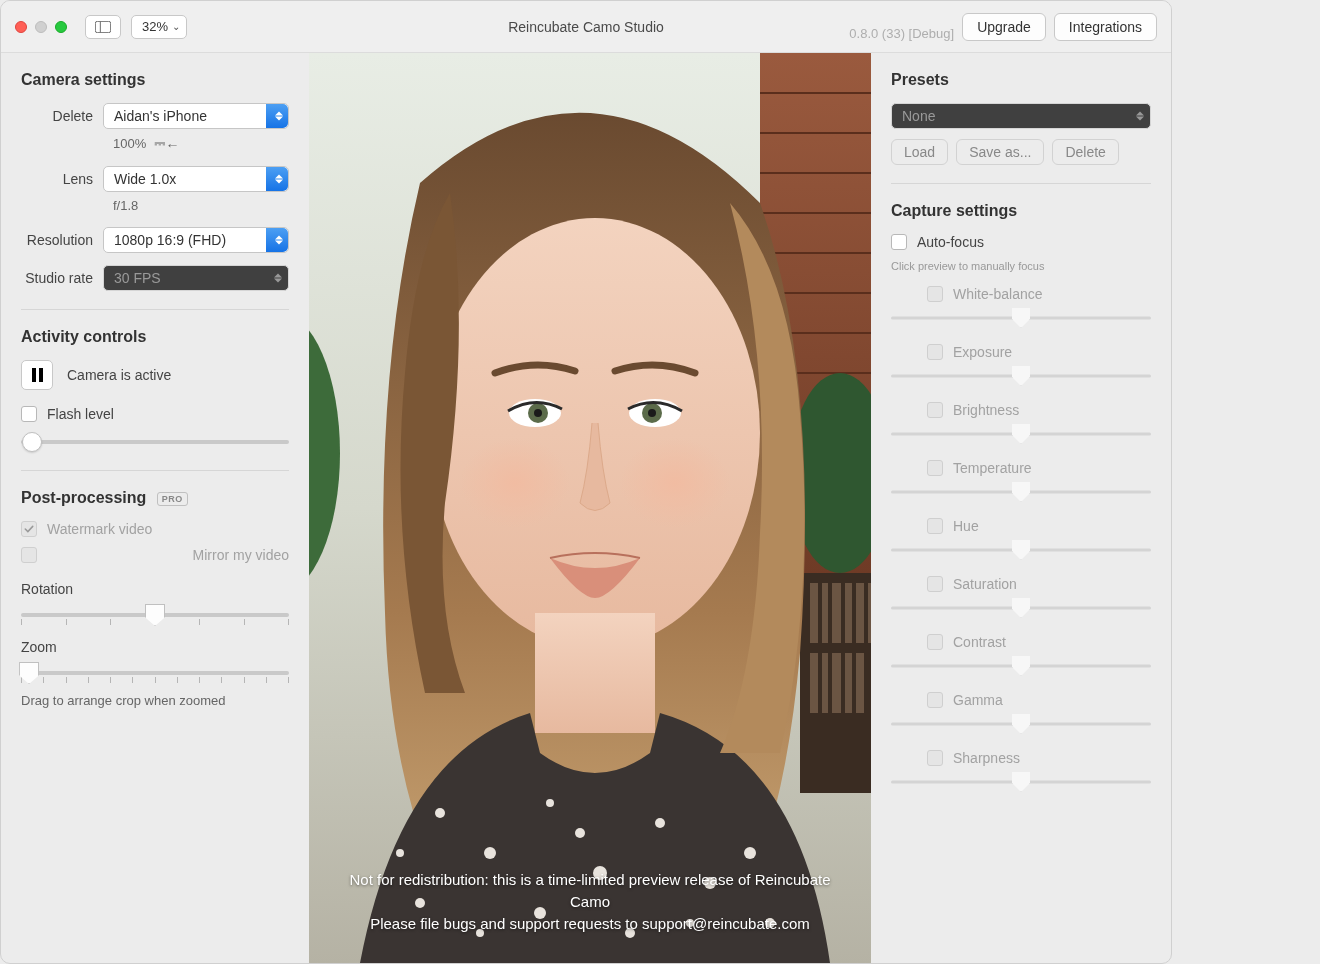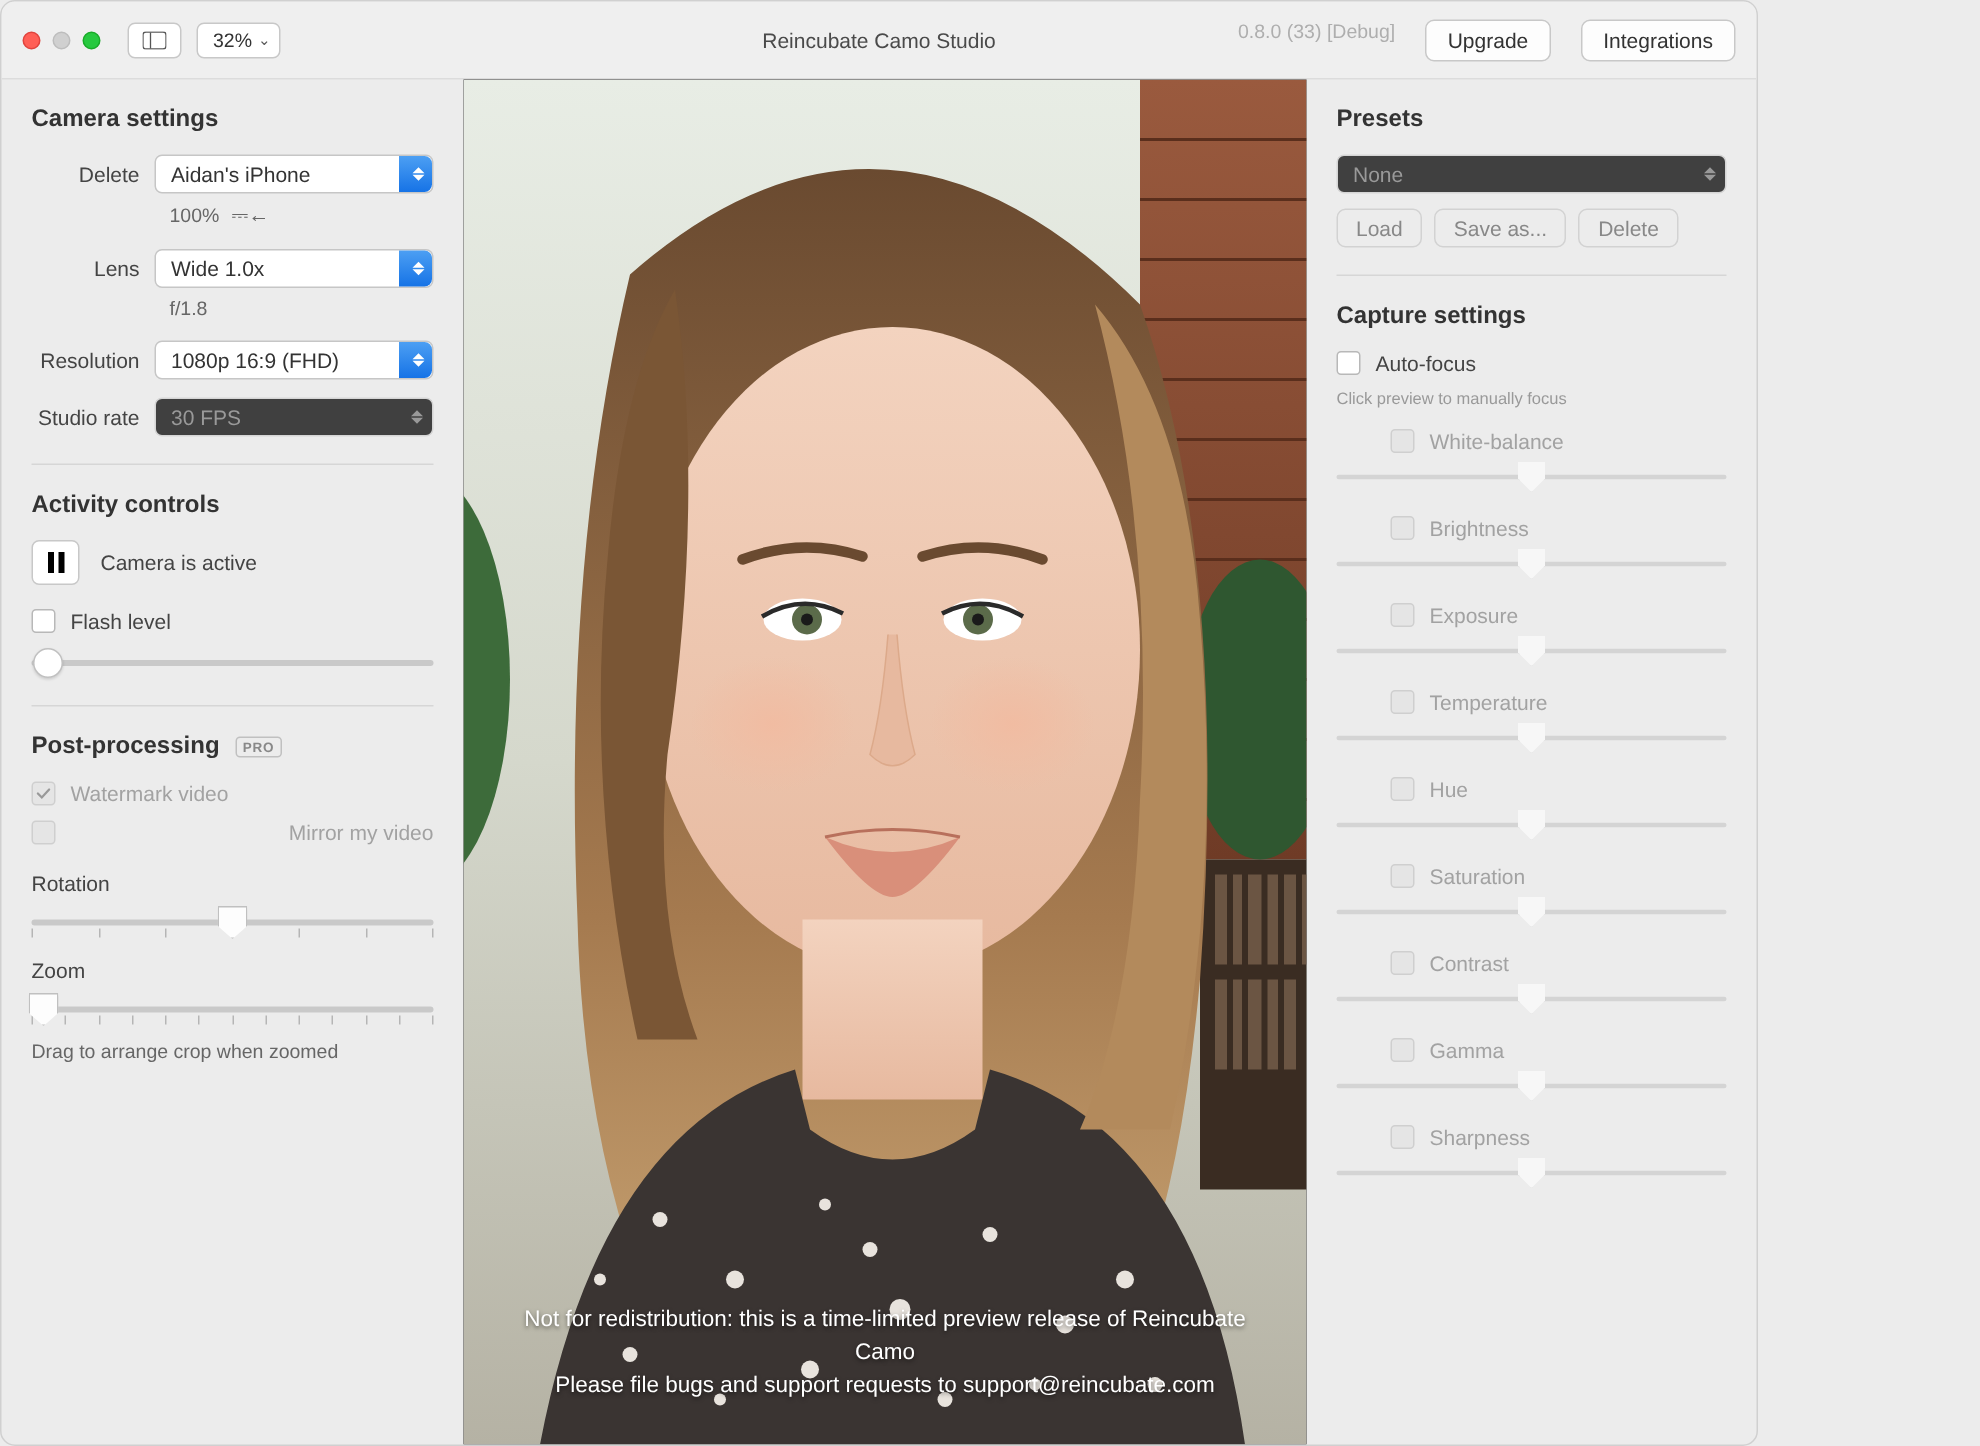--- a/index.html
+++ b/index.html
@@ -11,21 +11,21 @@
 .traffic { display: flex; gap: 8px; }
 .traffic-dot { width: 12px; height: 12px; border-radius: 50%; }
 .dot-red { background: #ff5f56; border: 1px solid #e0443e; }
 .dot-yellow { background: #d0d0d0; border: 1px solid #bdbdbd; }
 .dot-green { background: #27c93f; border: 1px solid #1aab29; }
 .tb-sidebar-btn { margin-left: 18px; width: 36px; height: 24px; border: 1px solid #c8c8c8; border-radius: 5px; background: #fff; display: flex; align-items: center; justify-content: center; cursor: pointer; }
 .tb-sidebar-btn svg { width: 16px; height: 12px; }
 .tb-zoom { margin-left: 10px; height: 24px; border: 1px solid #c8c8c8; border-radius: 5px; background: #fff; display: flex; align-items: center; padding: 0 6px 0 10px; font-size: 13px; color: #333; cursor: pointer; }
 .tb-zoom .chev { margin-left: 4px; font-size: 10px; color: #555; }
 .tb-title { position: absolute; left: 50%; transform: translateX(-50%); font-size: 14px; color: #4a4a4a; font-weight: 500; }
-.tb-right { margin-left: auto; display: flex; align-items: flex-start; gap: 20px; }
+.tb-right { margin-left: auto; display: flex; align-items: flex-end; gap: 8px; }
 .tb-version { font-size: 13px; color: #aeaeae; }
 .tb-btn { height: 28px; padding: 0 14px; border: 1px solid #c8c8c8; border-radius: 6px; background: #fdfdfd; font-size: 14px; color: #333; cursor: pointer; }
 
 
 .body { flex: 1; display: flex; min-height: 0; }
 .left-panel { width: 308px; padding: 18px 20px 0 20px; overflow: hidden; }
 .center-panel { flex: 1; background: #222; position: relative; overflow: hidden; }
 .right-panel { width: 300px; padding: 18px 20px 0 20px; overflow: hidden; }
 
 .section-title { font-size: 16px; font-weight: 600; color: #333; margin-bottom: 14px; }
@@ -419,31 +419,31 @@
             <label>White-balance</label>
           </div>
         <div class="slider">
             <div class="slider-track"></div>
             <div class="slider-thumb" style="left:50%;"></div>
           </div>
       </div>
       <div class="capture-slider">
         <div class="row">
             <div class="checkbox disabled"></div>
+            <label>Exposure</label>
+          </div>
+        <div class="slider">
+            <div class="slider-track"></div>
+            <div class="slider-thumb" style="left:50%;"></div>
+          </div>
+      </div>
+      <div class="capture-slider">
+        <div class="row">
+            <div class="checkbox disabled"></div>
             <label>Brightness</label>
-          </div>
-        <div class="slider">
-            <div class="slider-track"></div>
-            <div class="slider-thumb" style="left:50%;"></div>
-          </div>
-      </div>
-      <div class="capture-slider">
-        <div class="row">
-            <div class="checkbox disabled"></div>
-            <label>Exposure</label>
           </div>
         <div class="slider">
             <div class="slider-track"></div>
             <div class="slider-thumb" style="left:50%;"></div>
           </div>
       </div>
       <div class="capture-slider">
         <div class="row">
             <div class="checkbox disabled"></div>
             <label>Temperature</label>

